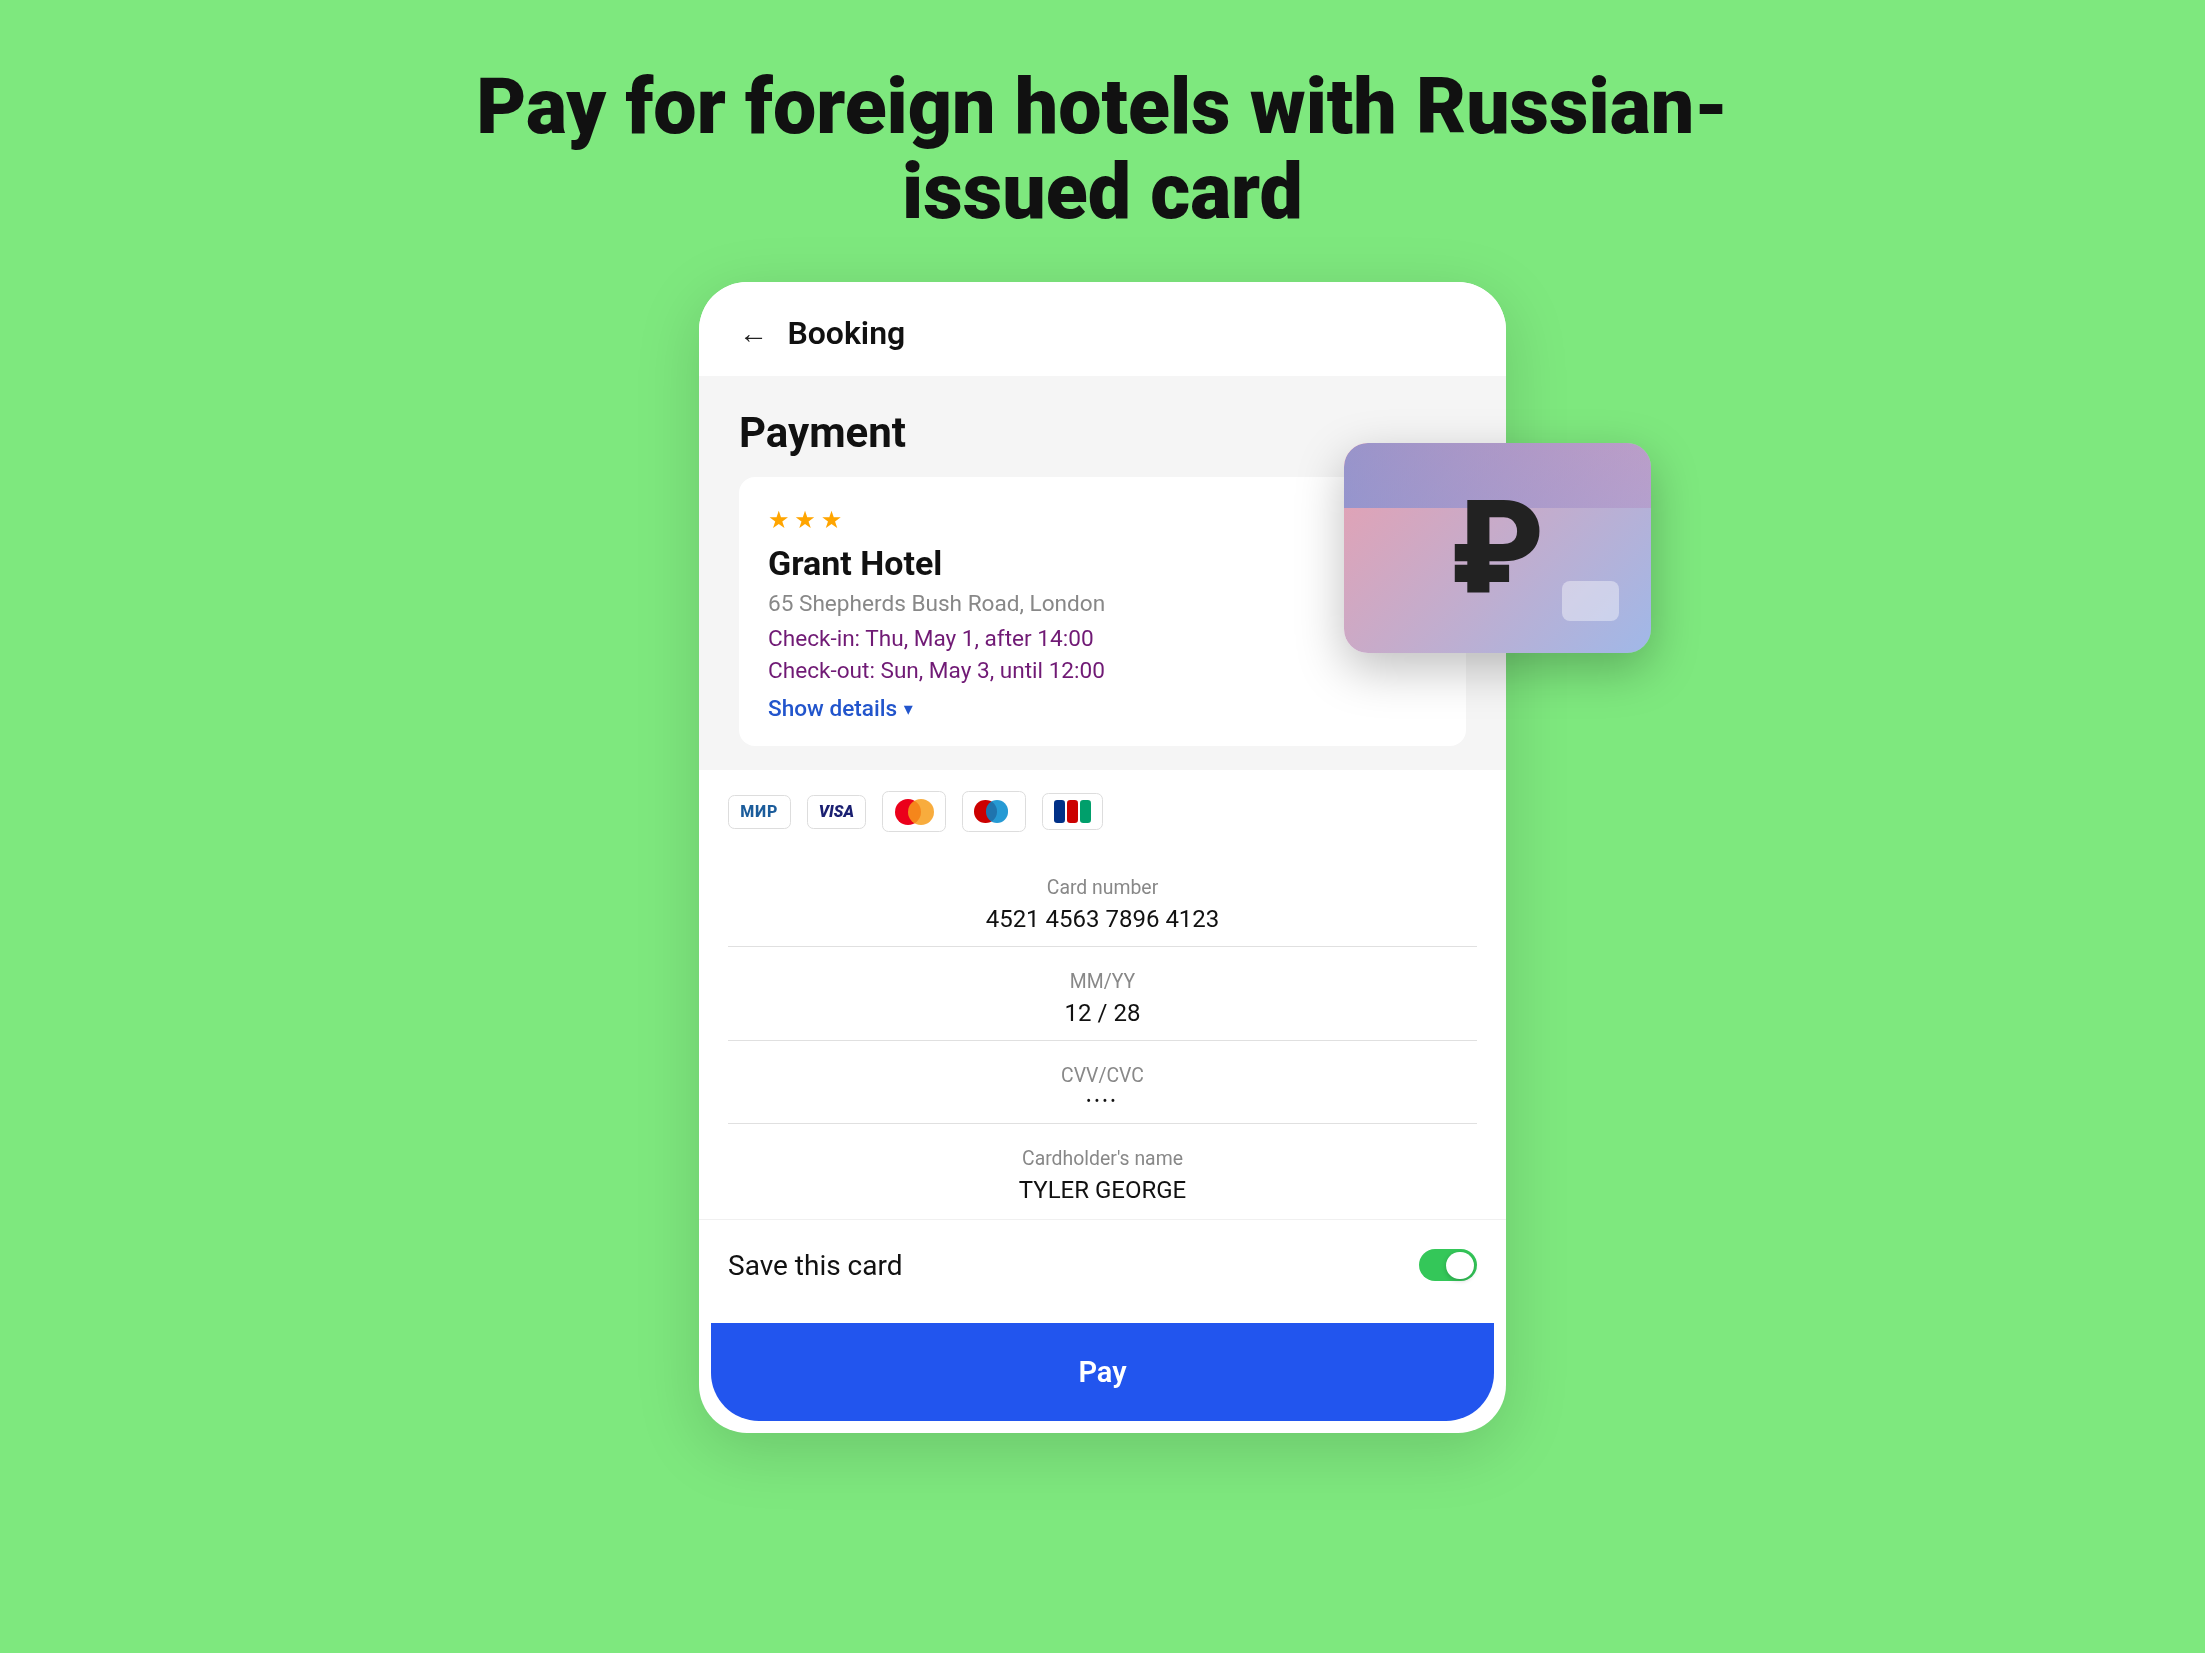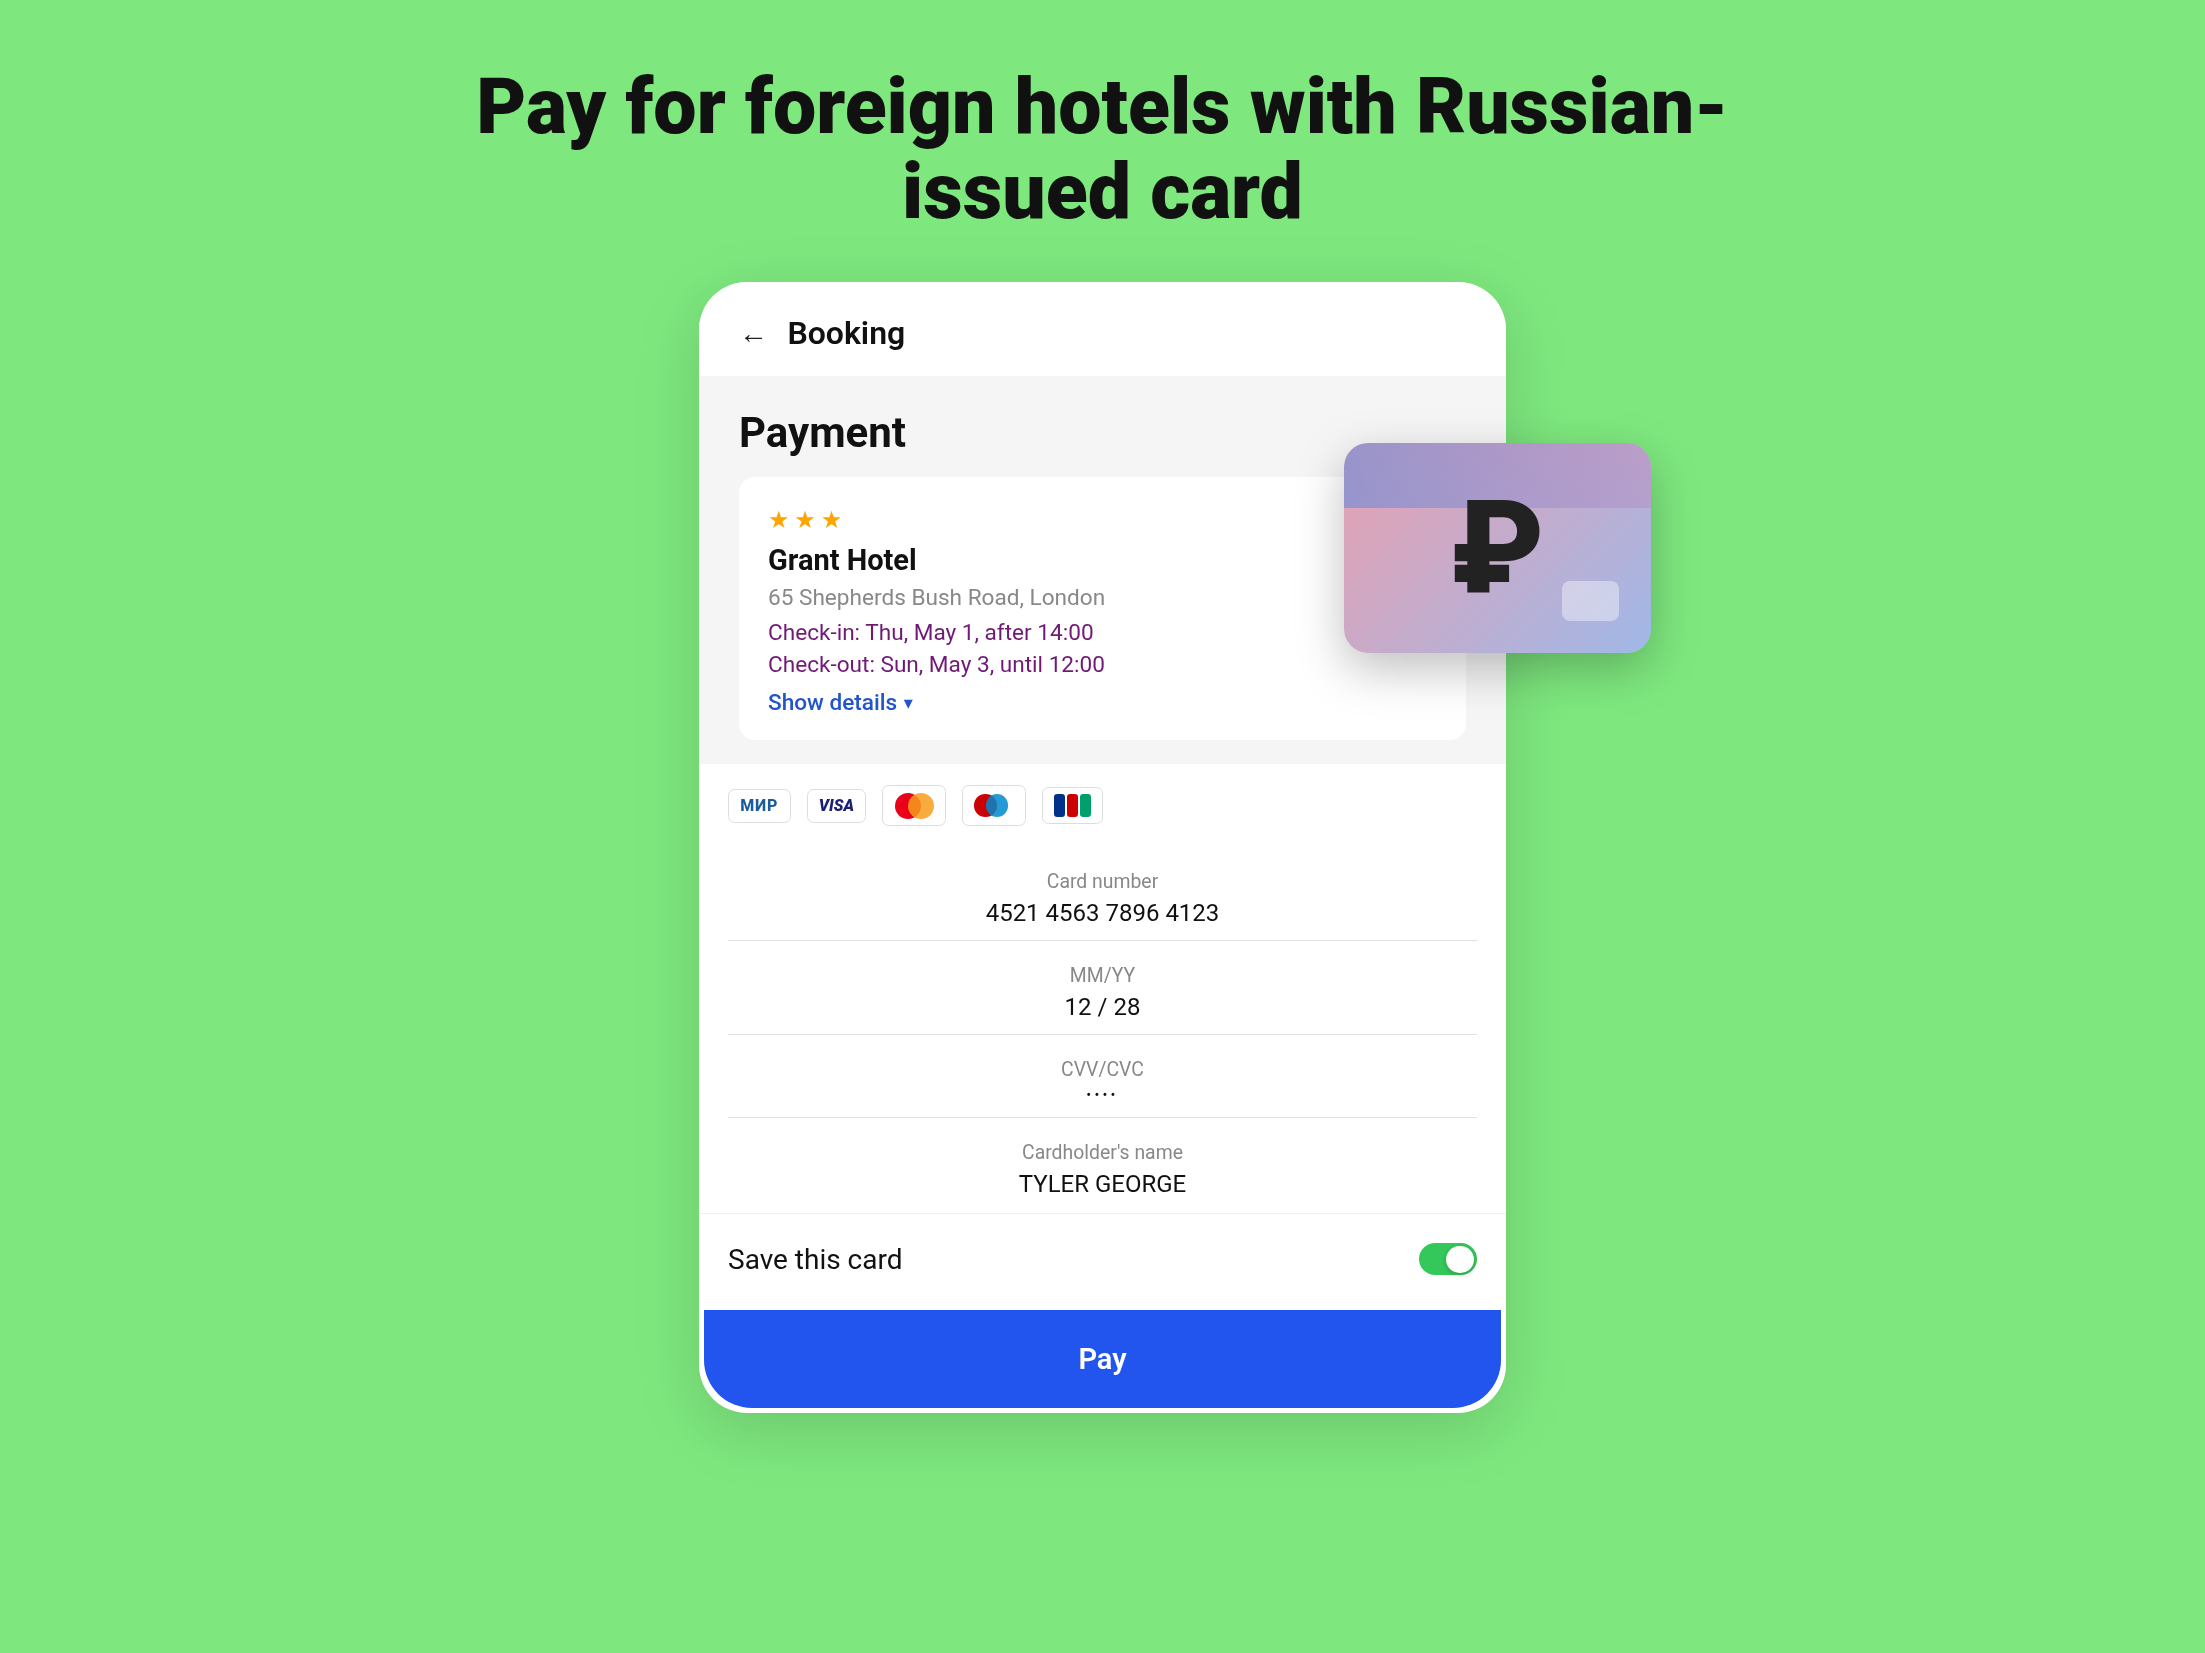--- a/index.html
+++ b/index.html
@@ -85,21 +85,21 @@
       gap: 4.8px;
       margin-bottom: 9.7px;
     }
 
     .star {
       color: #FFA500;
       font-size: 24px;
     }
 
     .hotel-name {
-      font-size: 29px;
+      font-size: 34px;
       font-weight: 700;
       color: #111;
       margin-bottom: 6.5px;
     }
 
     .hotel-address {
       font-size: 22.6px;
       color: #888;
       margin-bottom: 8px;
     }
@@ -294,21 +294,21 @@
     }
 
     
     .pay-button {
       background: #2255EE;
       color: #fff;
       font-size: 29px;
       font-weight: 600;
       text-align: center;
       padding: 32px;
-      margin: 5px;
+      margin: 12px;
       cursor: pointer;
       border-radius: 0 0 48px 48px;
     }
 
     
     .ruble-card {
       position: absolute;
       right: -145px;
       top: 161px;
       width: 307px;

